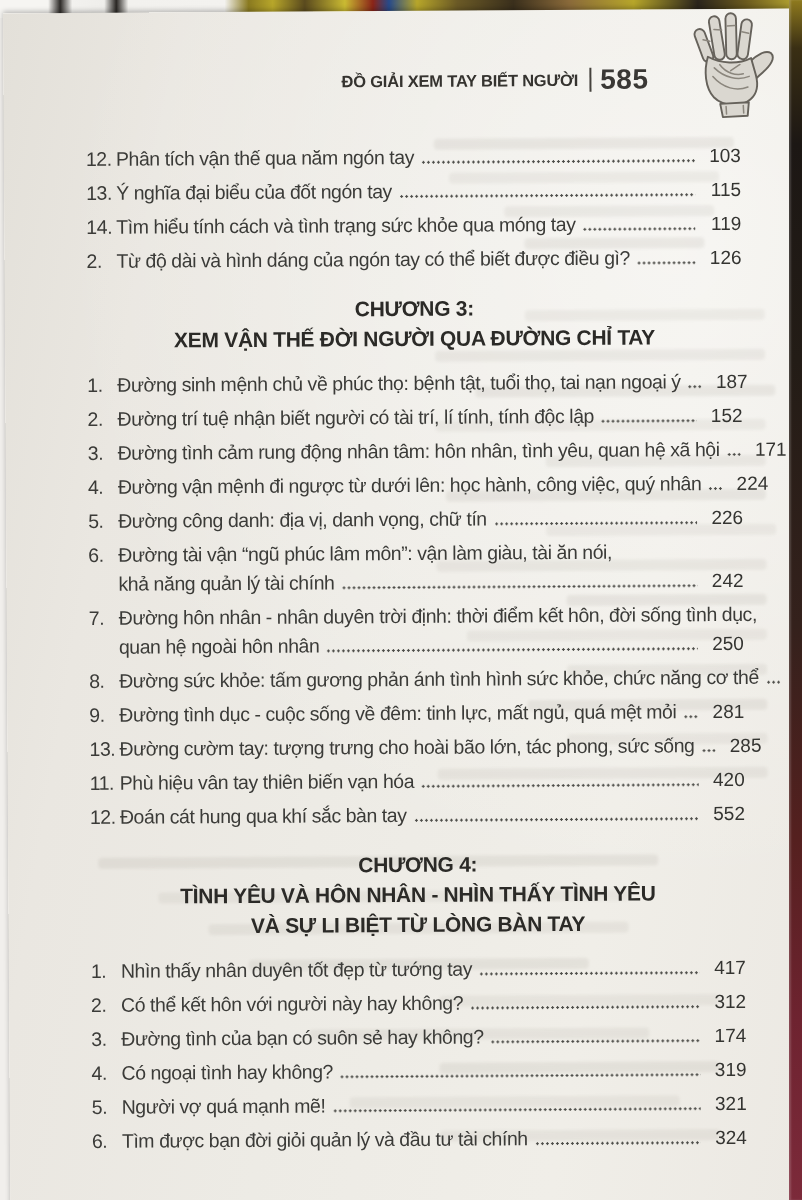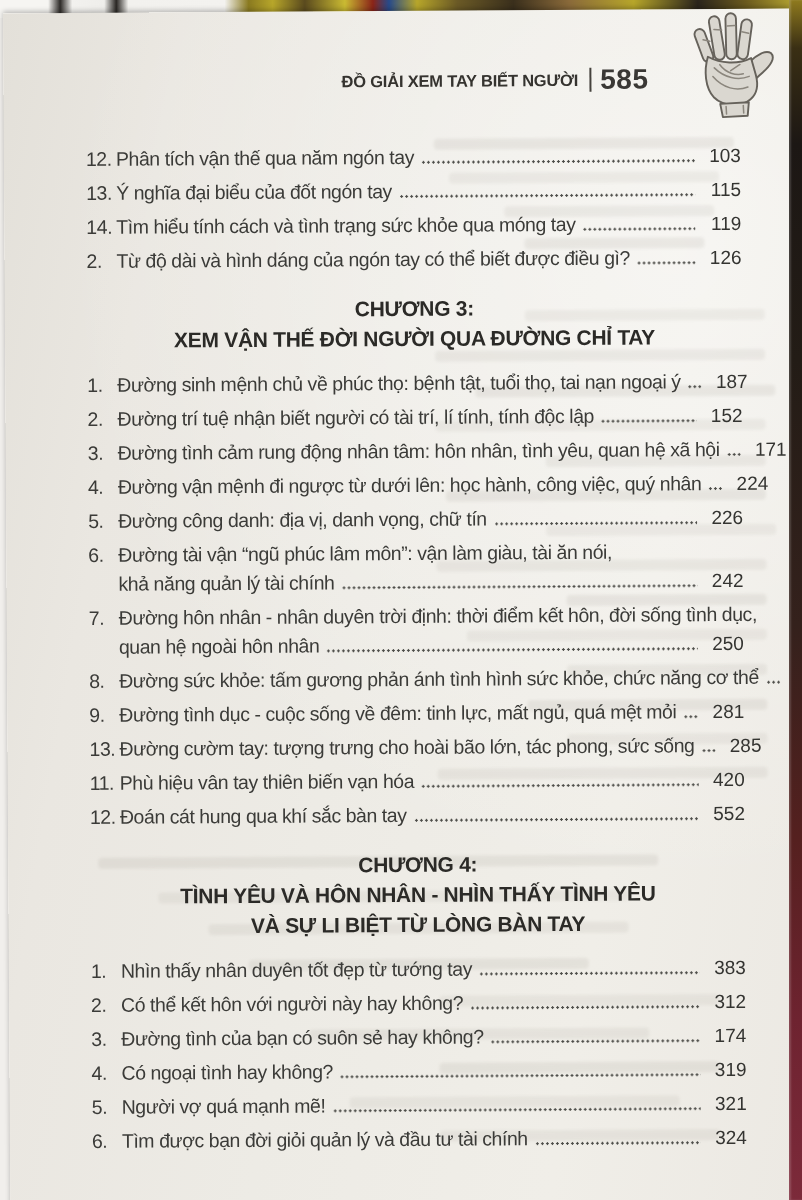--- a/index.html
+++ b/index.html
@@ -260,21 +260,21 @@
         </div>
         <div class="chapter-heading">
           <div>CHƯƠNG 4:</div>
           <div>TÌNH YÊU VÀ HÔN NHÂN - NHÌN THẤY TÌNH YÊU</div>
           <div>VÀ SỰ LI BIỆT TỪ LÒNG BÀN TAY</div>
         </div>
         <div class="toc-row">
           <span class="no">1.</span>
           <span class="title">Nhìn thấy nhân duyên tốt đẹp từ tướng tay</span>
           <span class="leader"></span>
-          <span class="pg">383</span>
+          <span class="pg">417</span>
         </div>
         <div class="toc-row">
           <span class="no">2.</span>
           <span class="title">Có thể kết hôn với người này hay không?</span>
           <span class="leader"></span>
           <span class="pg">312</span>
         </div>
         <div class="toc-row">
           <span class="no">3.</span>
           <span class="title">Đường tình của bạn có suôn sẻ hay không?</span>

